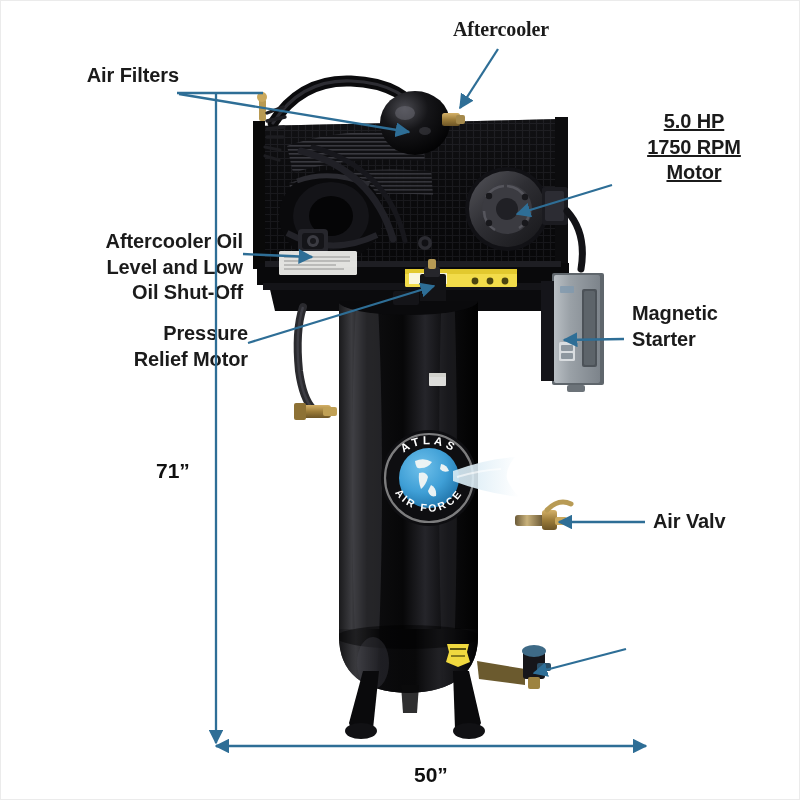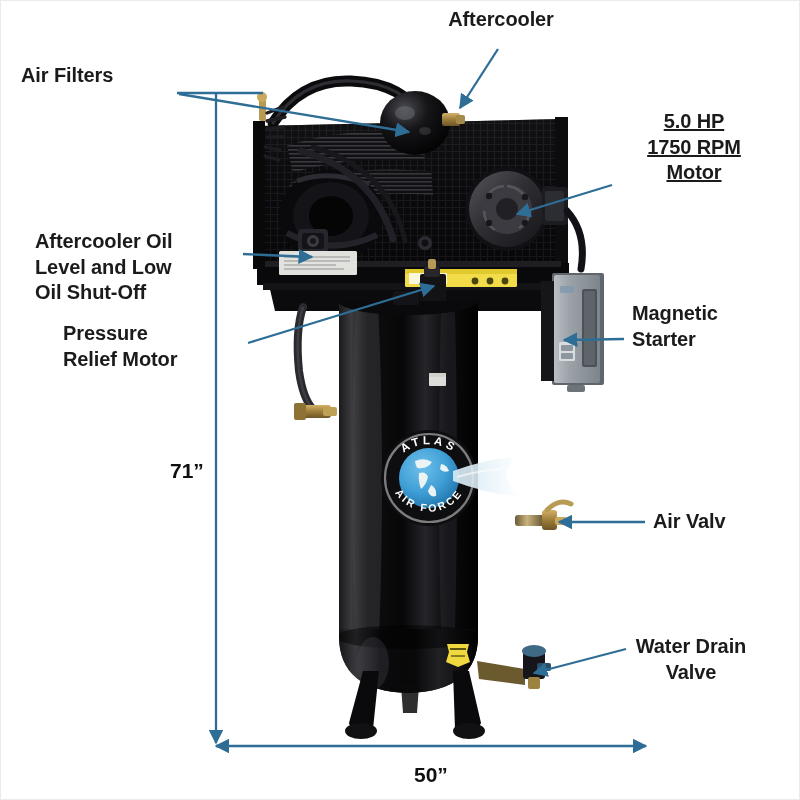--- a/index.html
+++ b/index.html
@@ -21,21 +21,21 @@
   .label {
     position: absolute;
     color: #1b1b1b;
     font-weight: bold;
     font-size: 20px;
     line-height: 1.28;
     letter-spacing: -0.1px;
     white-space: pre-line;
     -webkit-font-smoothing: antialiased;
   }
-  .label.r { }
+  .label.r { text-align: right; }
   .label.l { text-align: left; }
   .label.c { text-align: center; }
 
   .dimlabel {
     position: absolute;
     color: #101010;
     font-weight: bold;
     font-size: 21px;
     letter-spacing: 0px;
   }
@@ -343,38 +343,36 @@
     <g stroke="#2e6e96" stroke-width="2.3" fill="none">
       <path d="M176 92 L262 92"></path>
       <path d="M215 92 L215 742" marker-end="url(#arw)"></path>
       <path d="M215 745 L645 745" marker-end="url(#arw)"></path>
       <path d="M222 745 L215 745" marker-end="url(#arw)"></path>
     </g>
   </svg>
 
   <div class="label r" style="left:20px;  top:62px;  width:158px;">Air Filters</div>
 
-  <div class="label c" style="left:400px; top:6px;   width:200px;">Aftercooler</div>
+  <div class="label c" style="left:400px; top:16px;   width:200px;font-family:Liberation Serif, serif;">Aftercooler</div>
 
   <div class="label c" style="left:608px; top:108px; width:170px;text-decoration:underline;">5.0 HP
 1750 RPM
 Motor</div>
 
   <div class="label r" style="left:34px;  top:228px; width:208px;">Aftercooler Oil
 Level and Low
 Oil Shut-Off</div>
 
   <div class="label r" style="left:62px;  top:320px; width:185px;">Pressure
 Relief Motor</div>
 
   <div class="label l" style="left:652px; top:508px; width:148px;">Air Valv</div>
 
   <div class="label l" style="left:631px; top:300px; width:166px;">Magnetic
 Starter</div>
 
-  <div class="label c" style="left:600px; top:633px; width:180px;">Water Drain
-Valve</div>
-
-  <div class="dimlabel" style="left:169px; top:458px;">71”</div>
+
+  <div class="dimlabel" style="left:155px; top:458px;">71”</div>
 
   <div class="dimlabel" style="left:413px; top:762px;">50”</div>
 
 </div>
 
 </body></html>

